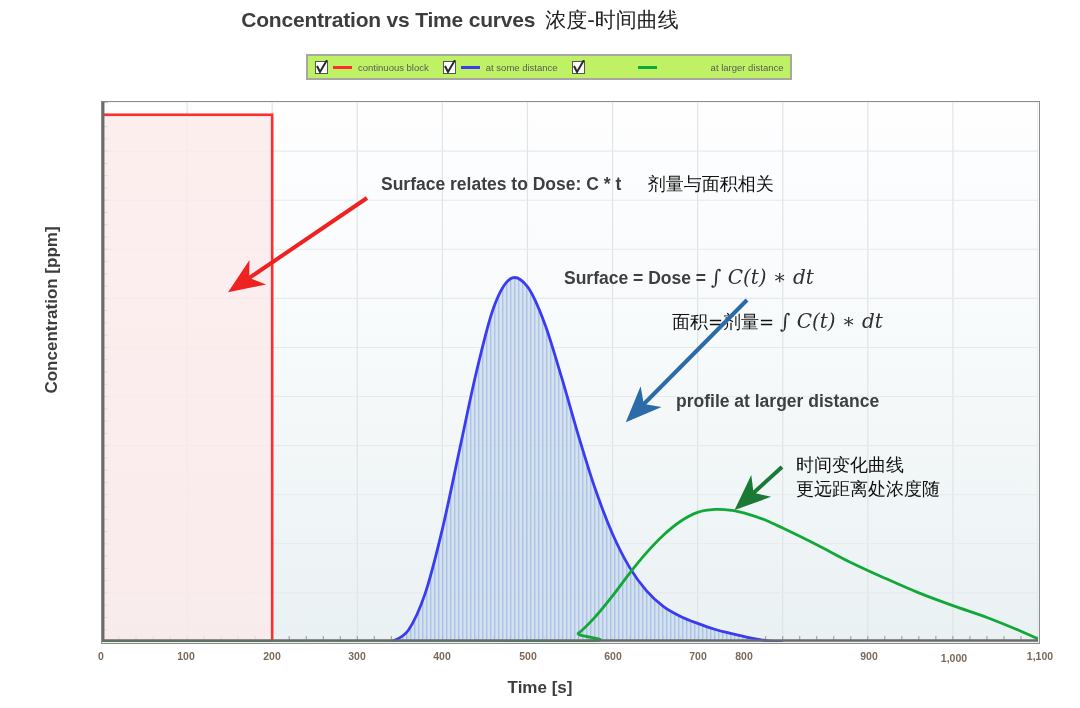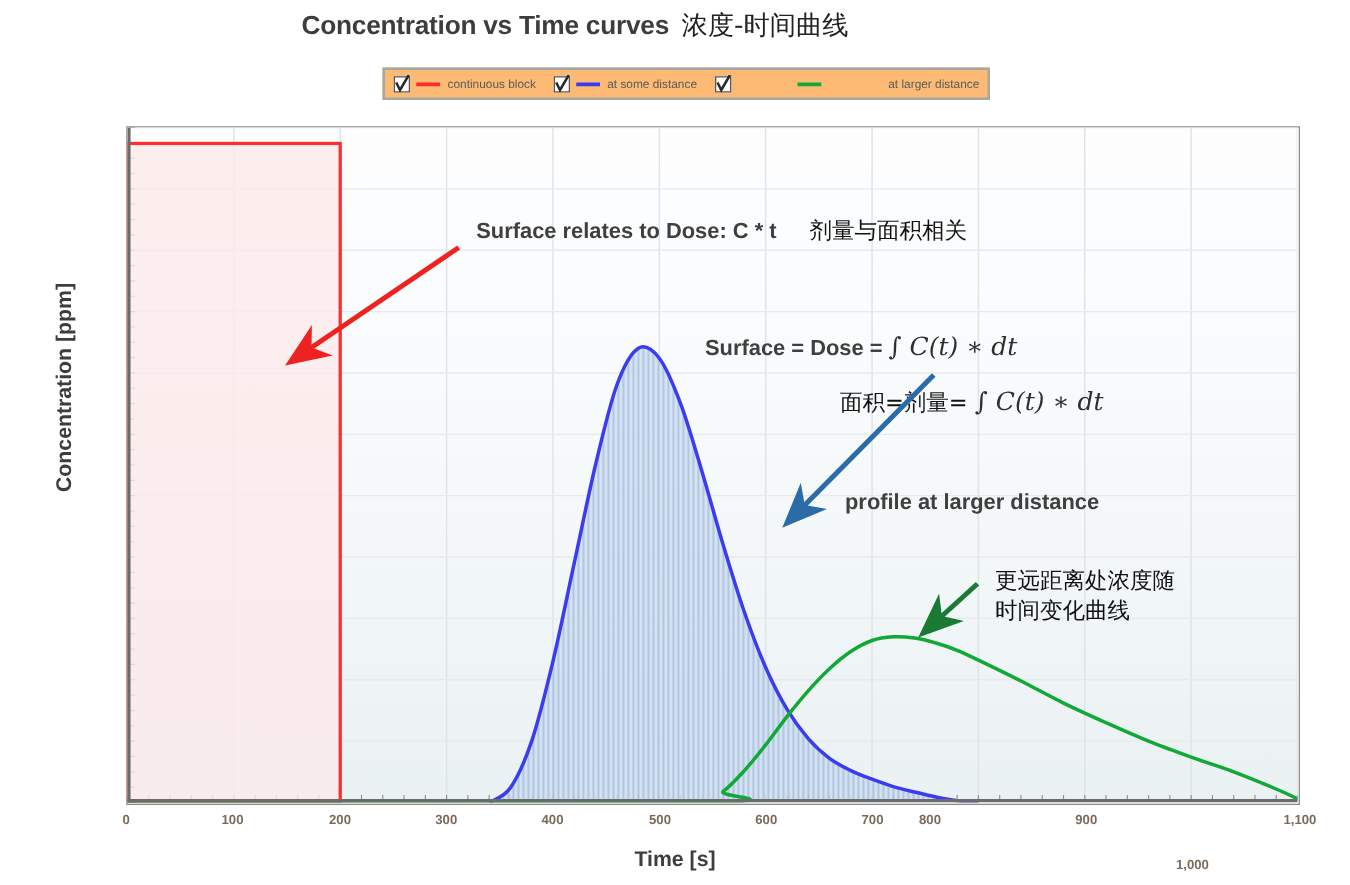--- a/index.html
+++ b/index.html
@@ -46,21 +46,21 @@
   }
 
   
   .legend-box {
     position: absolute;
     left: 306px;
     top: 54px;
     height: 26px;
     box-sizing: border-box;
     border: 2px solid #a6a6a2;
-    background: #fdba74;
+    background: #bef264;
     display: flex;
     align-items: center;
     padding: 0 7px;
     gap: 0px;
   }
   .legend-entry {
     display: flex;
     align-items: center;
     margin-right: 14px;
   }
@@ -200,21 +200,21 @@
   <div class="xtick" style="left:71px;  top:650px">0</div>
   <div class="xtick" style="left:156px; top:650px">100</div>
   <div class="xtick" style="left:242px; top:650px">200</div>
   <div class="xtick" style="left:327px; top:650px">300</div>
   <div class="xtick" style="left:412px; top:650px">400</div>
   <div class="xtick" style="left:498px; top:650px">500</div>
   <div class="xtick" style="left:583px; top:650px">600</div>
   <div class="xtick" style="left:668px; top:650px">700</div>
   <div class="xtick" style="left:714px; top:650px">800</div>
   <div class="xtick" style="left:839px; top:650px">900</div>
-  <div class="xtick" style="left:924px; top:686px">1,000</div>
+  <div class="xtick" style="left:924px; top:652px">1,000</div>
   <div class="xtick" style="left:1010px;top:650px">1,100</div>
 
   <div class="plot-frame">
     <svg id="plot-svg" width="936" height="540" viewBox="0 0 936 540" style="position:absolute;left:0;top:0;">
       <defs>
         <pattern id="vhatch" width="4" height="540" patternUnits="userSpaceOnUse">
           <rect width="4" height="540" fill="#cfdef0"></rect>
           <rect x="0" width="1.4" height="540" fill="#9fbbdd"></rect>
         </pattern>
       </defs>
@@ -364,22 +364,22 @@
       <span class="anno-zh" style="margin-left:22px;">剂量与面积相关</span>
     </div>
     <div class="anno" style="left:570px; top:207px;">
       <span class="anno-zh">面积=剂量= </span><span class="anno-math">∫ C(t) ∗ dt</span>
     </div>
 
     <div class="anno anno-multiline" style="left:574px; top:288px; width:270px; line-height:1.32;">
       <div class="anno-en">profile at larger distance</div>
     </div>
     <div class="anno anno-multiline" style="left:694px; top:351px; width:250px; line-height:1.35;">
+      <div class="anno-zh">时间变化曲线</div>
       <div class="anno-zh">更远距离处浓度随</div>
-      <div class="anno-zh">时间变化曲线</div>
     </div>
 
     <svg width="936" height="540" viewBox="0 0 936 540" style="position:absolute;left:0;top:0;pointer-events:none;">
       <defs>
         <marker id="ah-red" markerWidth="9" markerHeight="9" refX="7.5" refY="4.5" orient="auto">
           <path d="M9,4.5 L0,8.2 L2.6,4.5 L0,0.8 Z" fill="#ef2222"></path>
         </marker>
         <marker id="ah-blue" markerWidth="9" markerHeight="9" refX="7.5" refY="4.5" orient="auto">
           <path d="M9,4.5 L0,8.2 L2.6,4.5 L0,0.8 Z" fill="#2b6ca8"></path>
         </marker>

